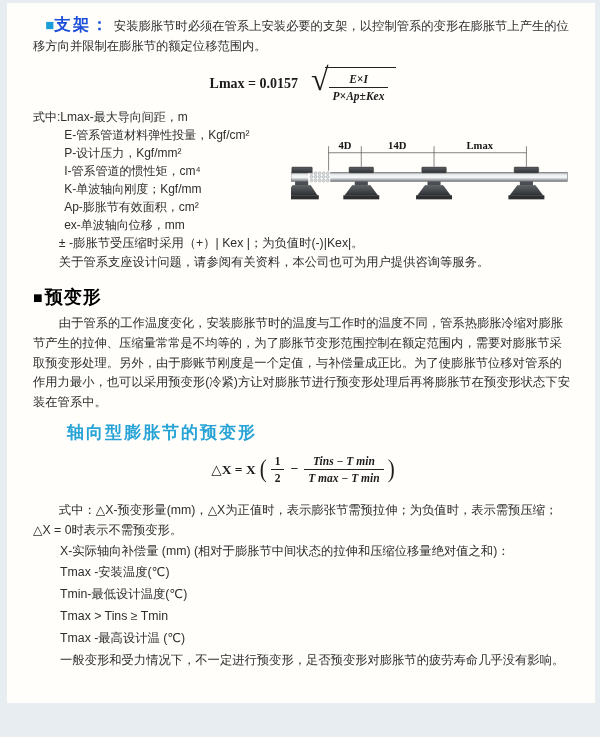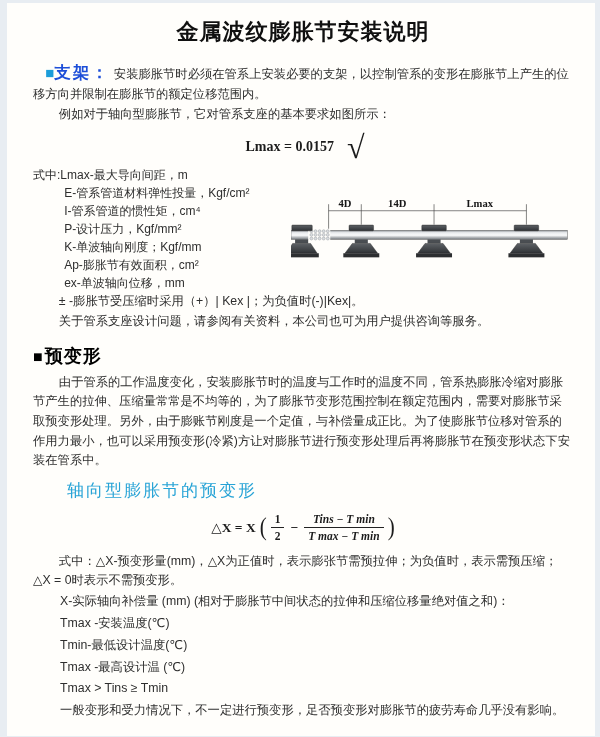--- a/index.html
+++ b/index.html
@@ -35,65 +35,69 @@
     font-family:"Liberation Serif","DejaVu Serif",serif;color:#1c1c1c;
   }
   .f1{margin:8px 0 4px;font-weight:700;font-size:14px;gap:13px;}
   .rad-wrap{display:inline-flex;align-items:flex-start;}
   .sqrt{font-size:32px;font-weight:400;line-height:0.92;margin-right:-4px;}
   .rad-body{border-top:1.6px solid #222;padding:3px 8px 0 4px;margin-top:2px;}
   .frac{display:inline-flex;flex-direction:column;text-align:center;font-size:11.5px;font-weight:600;line-height:1.25;}
   .frac .num{border-bottom:1px solid #222;padding:0 4px 1px;}
   .frac .den{padding:1px 4px 0;}
   .italic{font-style:italic;}
-  .f2{margin:10px 0 8px;font-size:13.5px;font-weight:700;gap:4px;}
+  .f2{margin:10px 0 16px;font-size:13.5px;font-weight:700;gap:4px;}
   .paren{font-size:21px;font-weight:400;line-height:1;transform:scaleY(1.15);}
   .minus{padding:0 2px;}
   
   .defs-row{display:flex;align-items:flex-start;margin-top:2px;}
   .defs{flex:0 0 258px;}
   .def-line{font-size:12px;line-height:1.5;padding-left:2.6em;white-space:nowrap;}
   .def-line.first{padding-left:0;}
   .diagram{flex:1;margin-top:22px;height:88px;}
   
   .sec-h{
     font-size:18px;color:#000000;font-weight:700;
     margin:12px 0 5px;letter-spacing:1px;
   }
   .sec-h .marker2{font-size:16px;margin-right:1px;}
   .sub-h{
-    font-size:17px;color:#27a3d6;font-weight:400;
+    font-size:17px;color:#27a3d6;font-weight:700;
     margin:8px 0 4px 34px;letter-spacing:2px;
   }
   .lines-block .line{font-size:12.3px;line-height:1.78;padding-left:2.2em;}
 </style>
 </head>
 <body>
 
 <div class="page">
 
-  <h1 class="title">金属波纹膨胀节安装说明</h1>
 
   <p class="para indent1"><span class="marker">■</span><span class="h-blue">支架：</span><span>安装膨胀节时必须在管系上安装必要的支架，以控制管系的变形在膨胀节上产生的位移方向并限制在膨胀节的额定位移范围内。</span></p>
 
-  <p class="para indent2">例如对于轴向型膨胀节，它对管系支座的基本要求如图所示：</p>
 
   <div class="formula f1">
     <span>Lmax = 0.0157</span>
     <span class="rad-wrap">
       <span class="sqrt">√</span>
+      <span class="rad-body">
+        <span class="frac">
+          <span class="num italic">E×I</span>
+          <span class="den italic">P×Ap±Kex</span>
+        </span>
+      </span>
     </span>
   </div>
 
   <div class="defs-row">
     <div class="defs">
       <div class="def-line first">式中:Lmax-最大导向间距，m</div>
       <div class="def-line">E-管系管道材料弹性投量，Kgf/cm²</div>
+      <div class="def-line">P-设计压力，Kgf/mm²</div>
       <div class="def-line">I-管系管道的惯性矩，cm⁴</div>
-      <div class="def-line">P-设计压力，Kgf/mm²</div>
       <div class="def-line">K-单波轴向刚度；Kgf/mm</div>
       <div class="def-line">Ap-膨胀节有效面积，cm²</div>
       <div class="def-line">ex-单波轴向位移，mm</div>
     </div>
 
     <svg class="diagram" viewBox="0 0 345 84" preserveAspectRatio="xMidYMid meet">
       <defs>
         <linearGradient id="pipeG" x1="0" y1="0" x2="0" y2="1">
           <stop offset="0" stop-color="#8f9499"></stop>
           <stop offset="0.25" stop-color="#e8eaec"></stop>
@@ -195,18 +199,18 @@
     </span>
     <span class="paren">)</span>
   </div>
 
   <p class="para indent2">式中：△X-预变形量(mm)，△X为正值时，表示膨张节需预拉伸；为负值时，表示需预压缩；△X = 0时表示不需预变形。</p>
 
   <div class="lines-block">
     <div class="line">X-实际轴向补偿量 (mm) (相对于膨胀节中间状态的拉伸和压缩位移量绝对值之和)：</div>
     <div class="line">Tmax -安装温度(℃)</div>
     <div class="line">Tmin-最低设计温度(℃)</div>
+    <div class="line">Tmax &gt; Tins ≥ Tmin</div>
     <div class="line">Tmax -最高设计温 (℃)</div>
-    <div class="line">Tmax &gt; Tins ≥ Tmin</div>
     <div class="line">一般变形和受力情况下，不一定进行预变形，足否预变形对膨胀节的疲劳寿命几乎没有影响。</div>
   </div>
 
 </div>
 
 </body></html>

